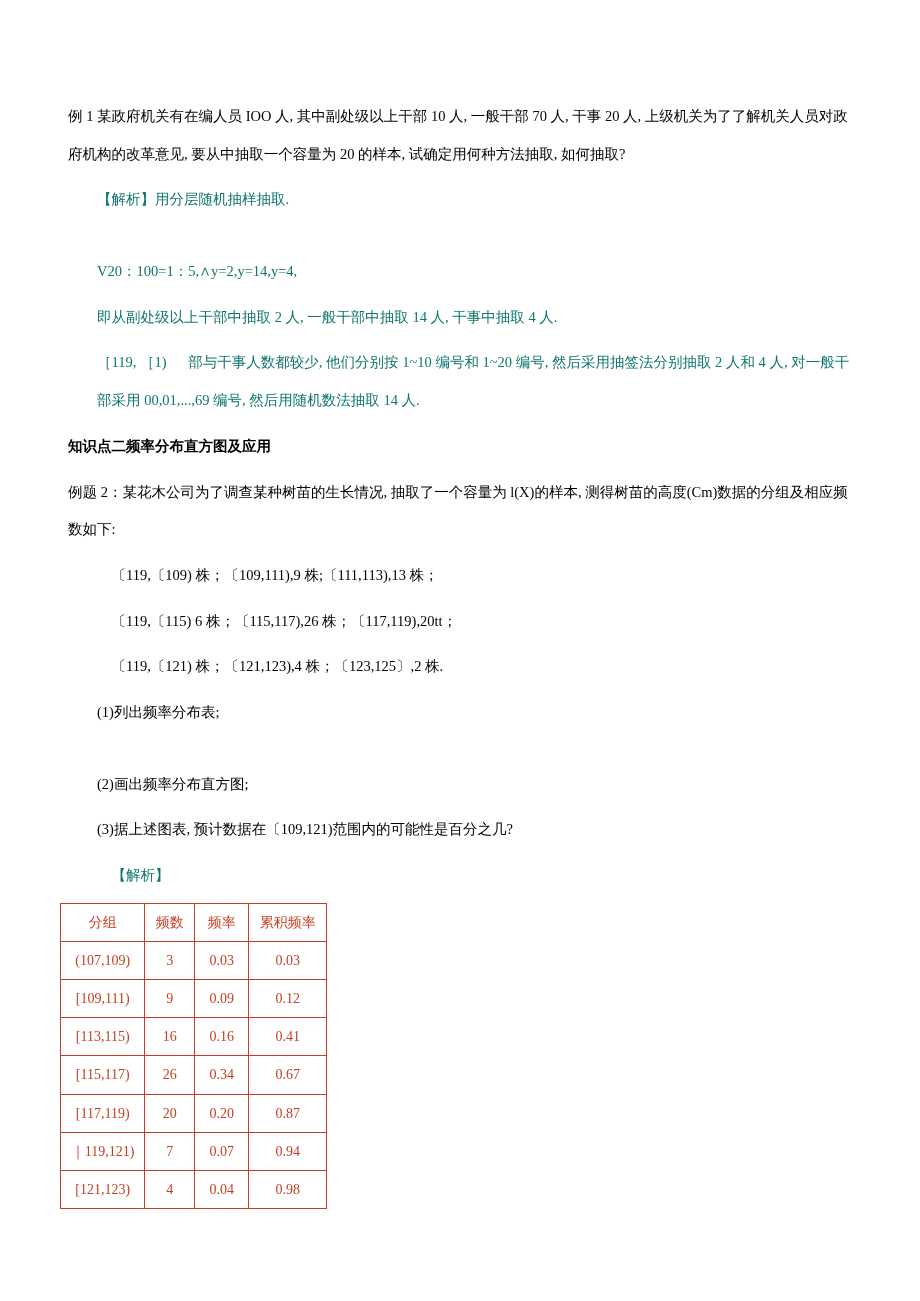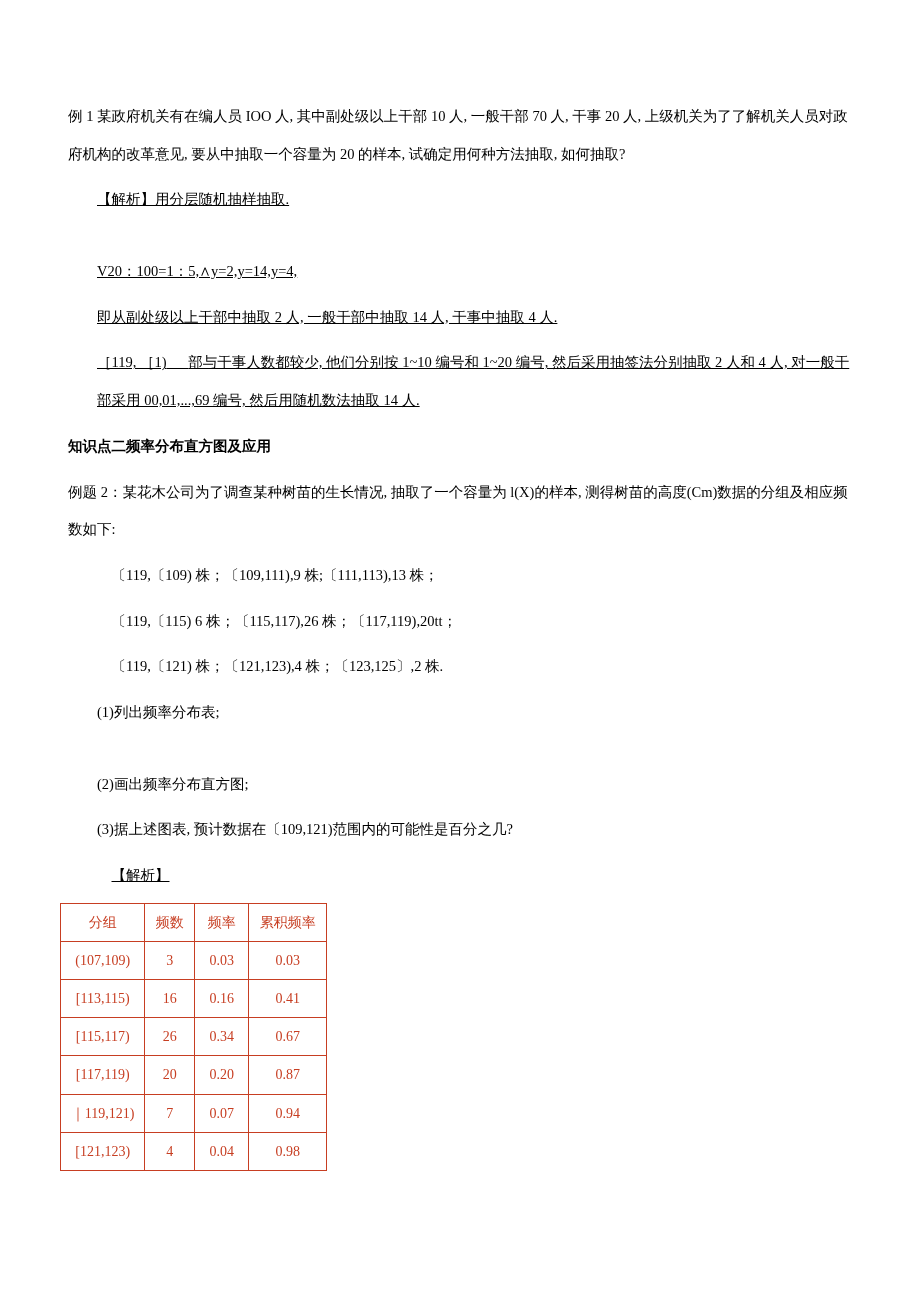--- a/index.html
+++ b/index.html
@@ -8,21 +8,21 @@
       padding: 90px 60px 40px 60px;
       font-family: "SimSun", "宋体", serif;
       font-size: 14.5px;
       color: #000;
       background: #fff;
       line-height: 2.6;
     }
     .para { margin: 8px; line-height: 2.6; }
     .indent { padding-left: 2em; }
     .indent2 { padding-left: 3em; }
-    .red { color: #000000; text-decoration: underline; }
+    .red { color: #0f766e; }
     .bold { font-weight: bold; }
     .spacer-sm { height: 18px; }
     .table-wrap { width: 100%; display: flex; justify-content: flex-start; margin-top: 6px; }
     table.freq {
       border-collapse: collapse;
       font-size: 14px;
       color: #c73e22;
     }
     table.freq th, table.freq td {
       border: 1px solid #c73e22;
@@ -76,20 +76,26 @@
       </tr>
     </thead>
     <tbody>
       <tr>
         <td>(107,109)</td>
         <td>3</td>
         <td>0.03</td>
         <td>0.03</td>
       </tr>
       <tr>
+        <td>[109,111)</td>
+        <td>9</td>
+        <td>0.09</td>
+        <td>0.12</td>
+      </tr>
+      <tr>
         <td>[113,115)</td>
         <td>16</td>
         <td>0.16</td>
         <td>0.41</td>
       </tr>
       <tr>
         <td>[115,117)</td>
         <td>26</td>
         <td>0.34</td>
         <td>0.67</td>

